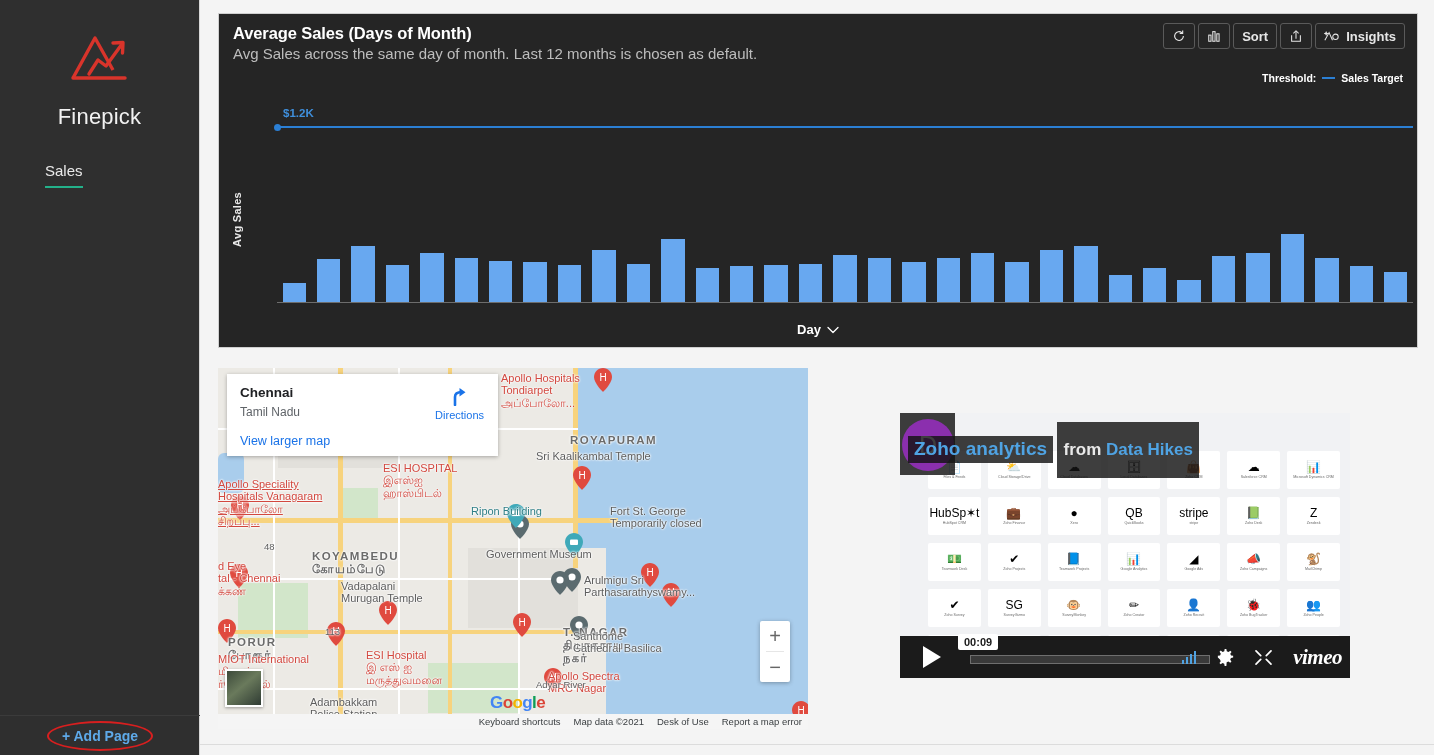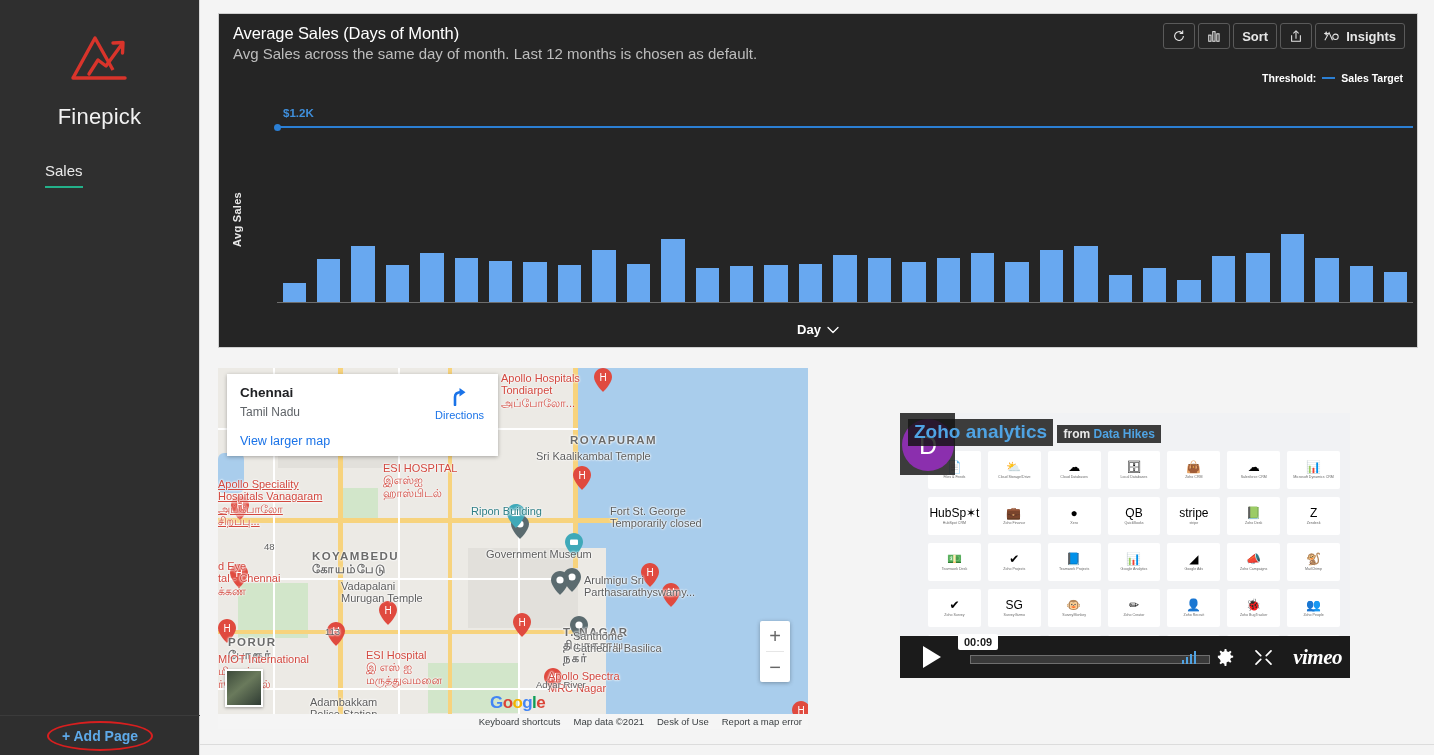--- a/index.html
+++ b/index.html
@@ -49,21 +49,21 @@
   #canvas-footline { position: absolute; left: 0; right: 0; bottom: 10px; height: 1px; background: #dcdcdc; }
 
   
   #chart-widget {
     position: absolute; left: 18px; top: 13px;
     width: 1200px; height: 335px;
     background: #252525;
     border: 1px solid #cfcfcf;
   }
   #chart-header { position: relative; padding: 10px 14px 0 14px; }
-  #chart-title { color: #fff; font-size: 16.5px; font-weight: 400; letter-spacing: -.1px; }
+  #chart-title { color: #fff; font-size: 16.5px; font-weight: 700; letter-spacing: -.1px; }
   #chart-subtitle { color: #bdbdbd; font-size: 15px; margin-top: 2px; }
   #chart-toolbar { position: absolute; right: 12px; top: 9px; display: flex; gap: 3px; }
   .tool-btn {
     height: 26px; min-width: 30px; padding: 0 8px;
     border: 1px solid #5a5a5a; border-radius: 3px;
     background: transparent; color: #e6e6e6;
     display: flex; align-items: center; justify-content: center; gap: 5px;
     font-size: 13px; font-weight: 700; cursor: pointer;
     font-family: "Liberation Sans", sans-serif;
   }
@@ -199,21 +199,21 @@
   }
   .tile-glyph { font-size: 12px; line-height: 1; }
   .tile-label { font-size: 3.6px; color: #6a6a6a; text-align: center; line-height: 1.15; }
   #video-title-overlay { position: absolute; left: 0; top: 0; padding: 6px 8px; }
   #video-title-row {
     display: inline-block; background: rgba(20,20,20,.82);
     color: #4fa3e3; font-size: 19px; font-weight: 700; padding: 2px 6px 3px;
   }
   #video-byline-row {
     display: inline-block; background: rgba(20,20,20,.82);
-    font-size: 12px; font-weight: 700; padding: 2px 6px; margin-top: 3px;
+    font-size: 17px; font-weight: 700; padding: 18px 6px; margin-top: 3px;
   }
   #video-byline-from { color: #e9e9e9; }
   #video-byline-owner { color: #4fa3e3; }
   #video-avatar {
     position: absolute; left: 2px; top: 6px;
     width: 52px; height: 52px; border-radius: 50%;
     background: #8b2fae; color: #fff;
     display: flex; align-items: center; justify-content: center;
     font-size: 25px;
   }

